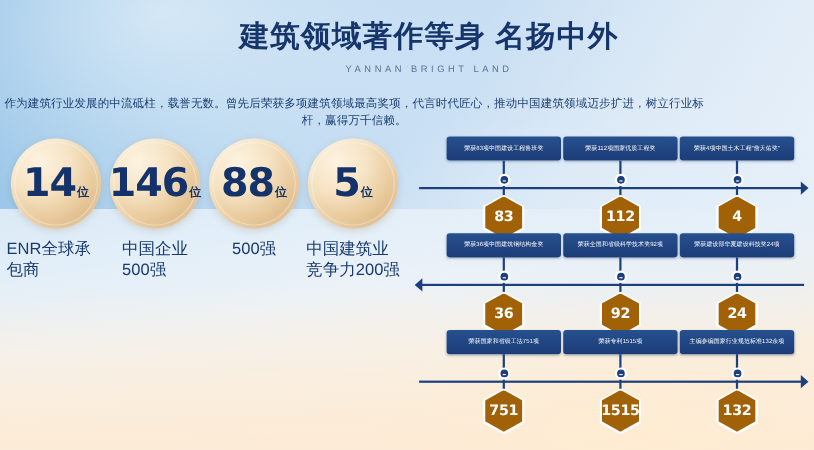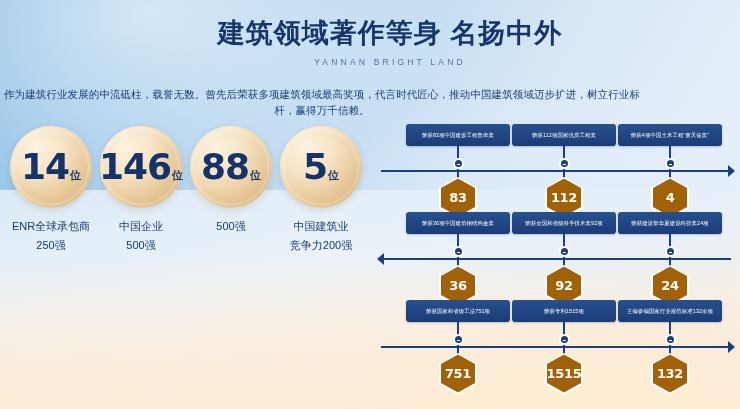--- a/index.html
+++ b/index.html
@@ -93,22 +93,22 @@
     position:relative;z-index:2;
   }
   .coin-num{
     font-size:36px;line-height:34px;font-weight:800;letter-spacing:-1px;
     font-family:"DejaVu Sans","Liberation Sans",sans-serif;
   }
   .coin-unit{
     font-size:11px;line-height:14px;font-weight:700;margin-left:1px;margin-bottom:2px;
   }
   .stat-cap{
-    margin-top:9px;text-align:center;
-    font-size:11px;line-height:19px;
+    margin-top:9px;text-align:left;
+    font-size:15px;line-height:19px;
     color:#173a70;font-weight:500;
   }
 
   
   .timeline{
     position:absolute;left:378px;top:124px;
     width:356px;height:282px;
   }
   .trow{
     position:relative;
@@ -204,21 +204,20 @@
 
     <div class="stat">
       <div class="coin">
         <div class="coin-inner">
           <span class="coin-num">14</span>
           <span class="coin-unit">位</span>
         </div>
       </div>
       <div class="stat-cap">
         <div>ENR全球承包商</div>
-        <div>250强</div>
       </div>
     </div>
 
     <div class="stat">
       <div class="coin">
         <div class="coin-inner">
           <span class="coin-num">146</span>
           <span class="coin-unit">位</span>
         </div>
       </div>

